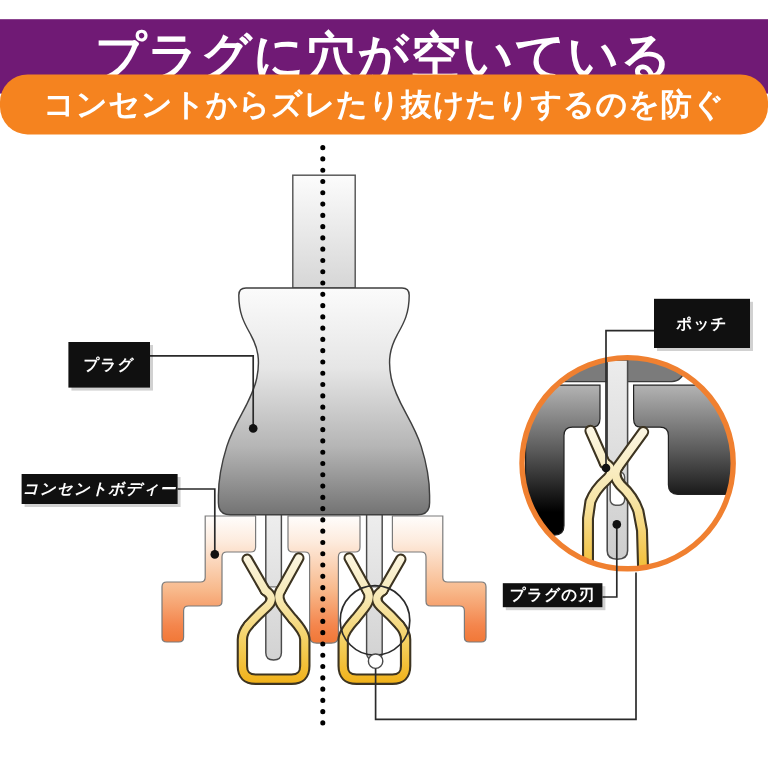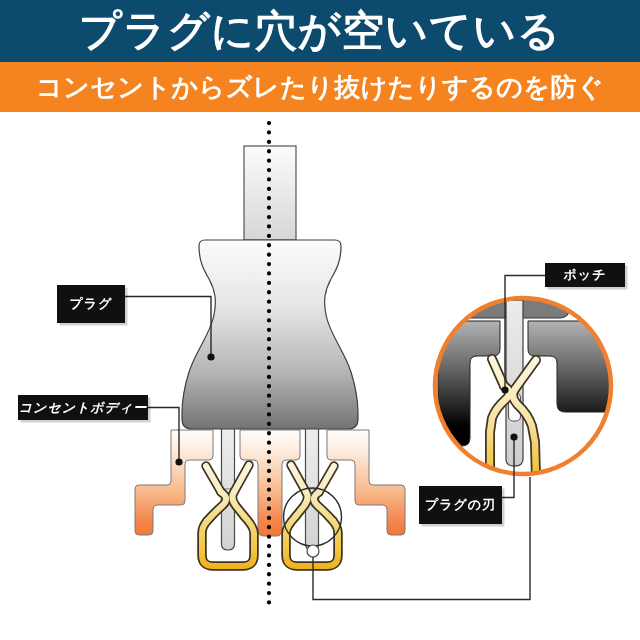--- a/index.html
+++ b/index.html
@@ -1,30 +1,30 @@
 <!DOCTYPE html>
 <html><head>
 <meta charset="utf-8">
 <style>
   html,body{margin:0;padding:0;background:#ffffff;}
   #stage{position:relative;width:640px;height:640px;overflow:hidden;background:#ffffff;
          font-family:"Liberation Sans","DejaVu Sans",sans-serif;}
-  .hdr-black{position:absolute;left:0;top:0;width:640px;height:62px;background:#0c4a6e;
+  .hdr-black{position:absolute;left:0;top:16px;width:640px;height:62px;background:#701a75;
              display:flex;align-items:center;justify-content:center;}
   .hdr-black h1{margin:0;color:#ffffff;font-size:42px;font-weight:bold;letter-spacing:1px;line-height:1;}
   .hdr-orange{position:absolute;left:0;top:62px;width:640px;height:50px;background:#f5831f;
-              display:flex;align-items:center;justify-content:center;}
+              display:flex;align-items:center;justify-content:center;border-radius:23px;}
   .hdr-orange div{color:#ffffff;font-size:26px;font-weight:bold;letter-spacing:0.5px;line-height:1;}
   .callout{position:absolute;background:#101010;color:#ffffff;font-size:13px;font-weight:bold;
            display:flex;align-items:center;justify-content:center;letter-spacing:1px;
            box-shadow:2.5px 2.5px 0 rgba(0,0,0,0.18);z-index:5;}
   #lbl-plug{left:57px;top:285px;width:68px;height:38px;}
   #lbl-body{left:18px;top:395px;width:130px;height:25px;font-style:italic;}
-  #lbl-nub{left:545px;top:263px;width:80px;height:24px;}
-  #lbl-blade{left:419px;top:486px;width:83px;height:38px;font-family:Liberation Mono, monospace;}
+  #lbl-nub{left:545px;top:249px;width:80px;height:41px;}
+  #lbl-blade{left:419px;top:486px;width:83px;height:20px;font-family:Liberation Mono, monospace;}
   svg{position:absolute;left:0;top:0;}
 </style>
 </head>
 <body>
 
 <div id="stage">
 
   <div class="hdr-black">
     <h1>プラグに穴が空いている</h1>
   </div>

